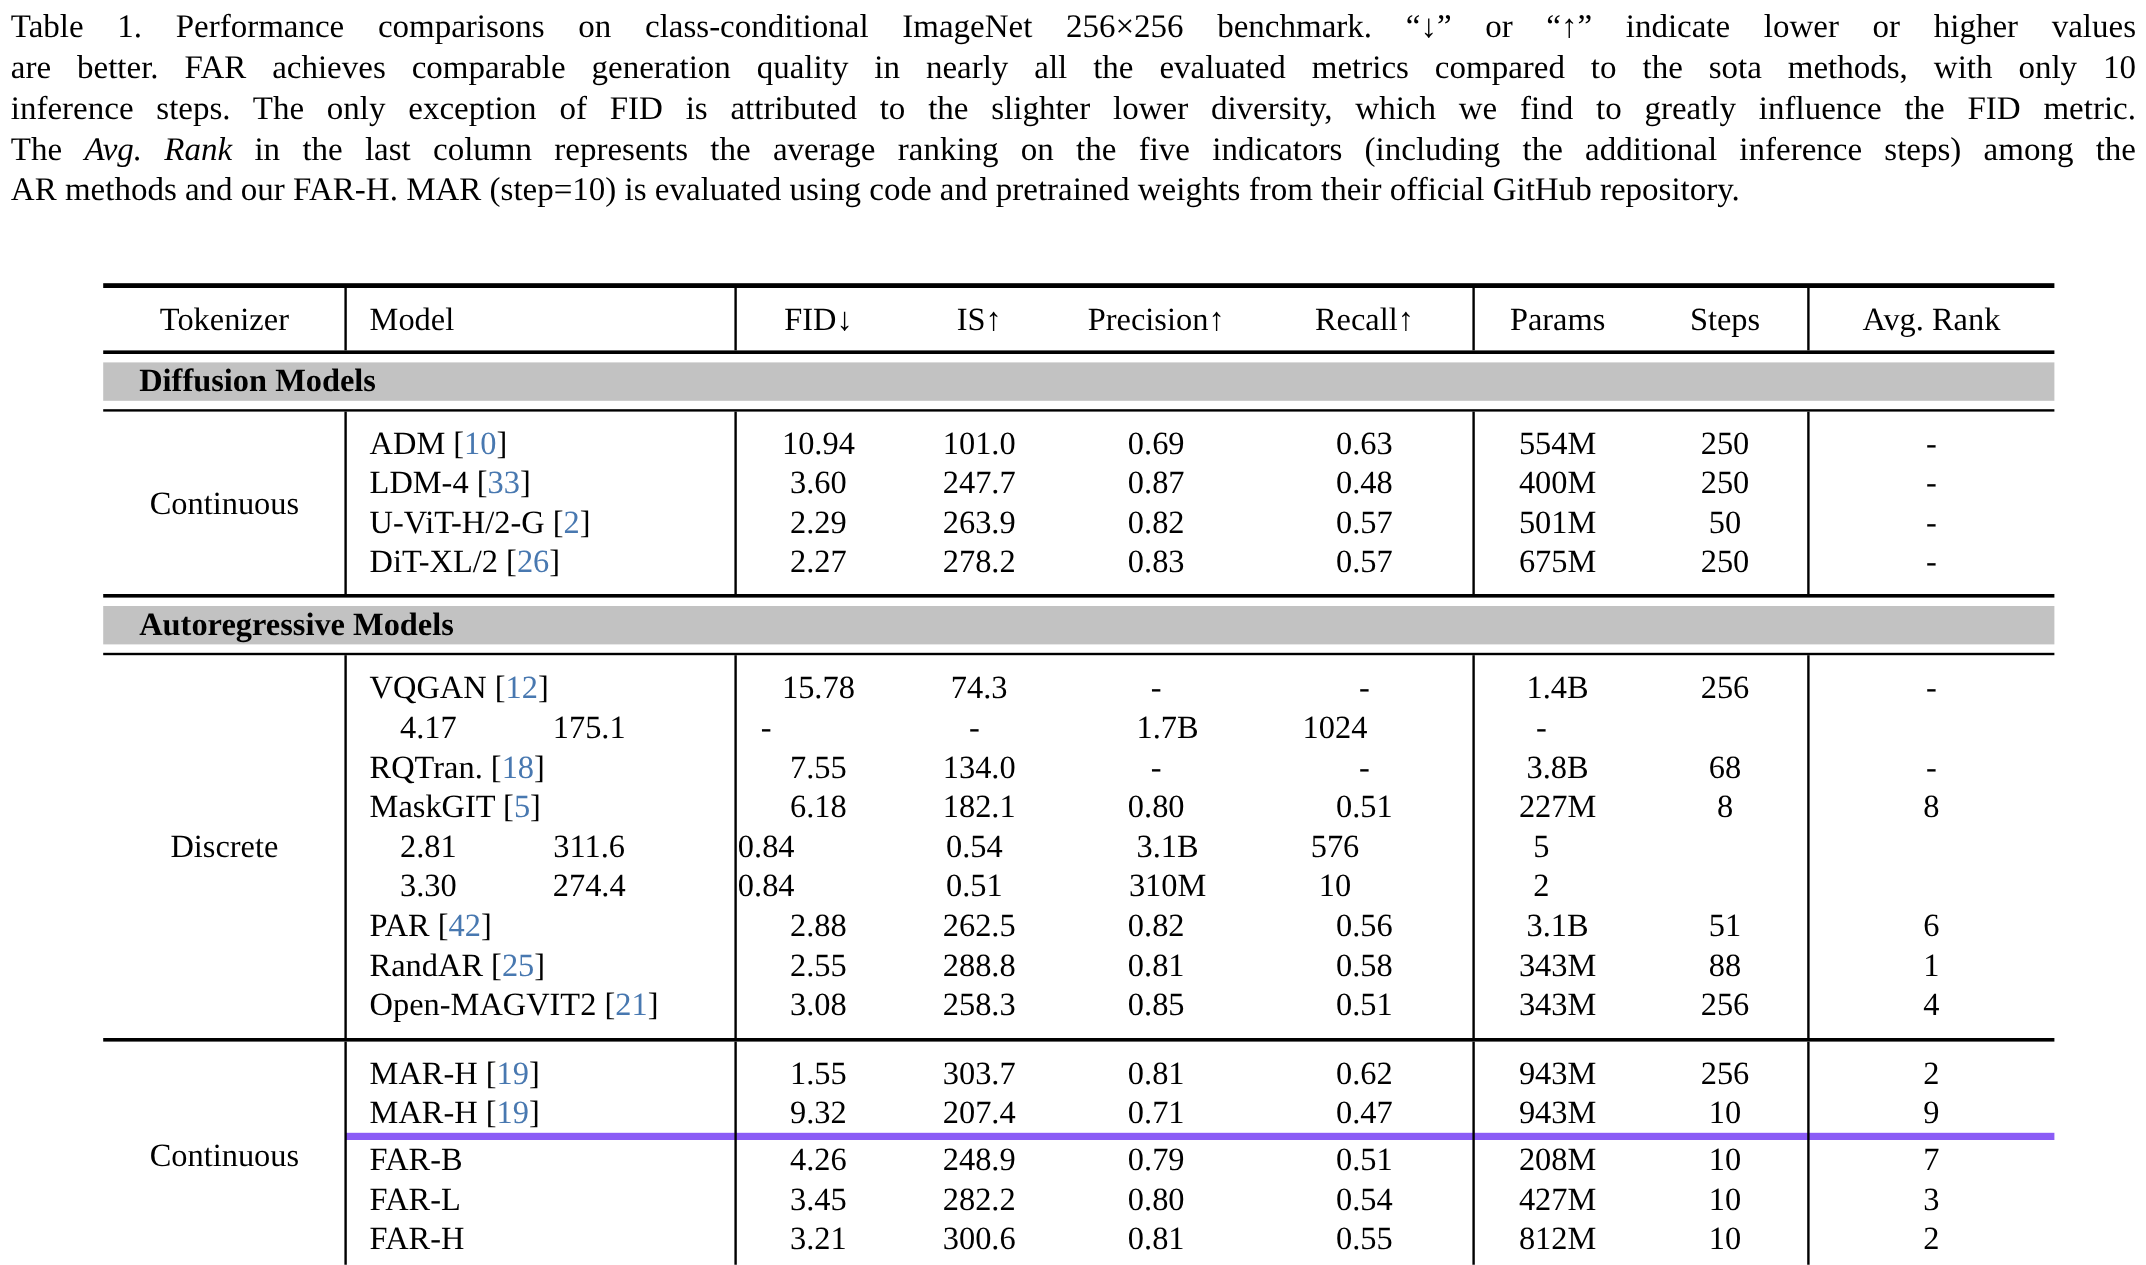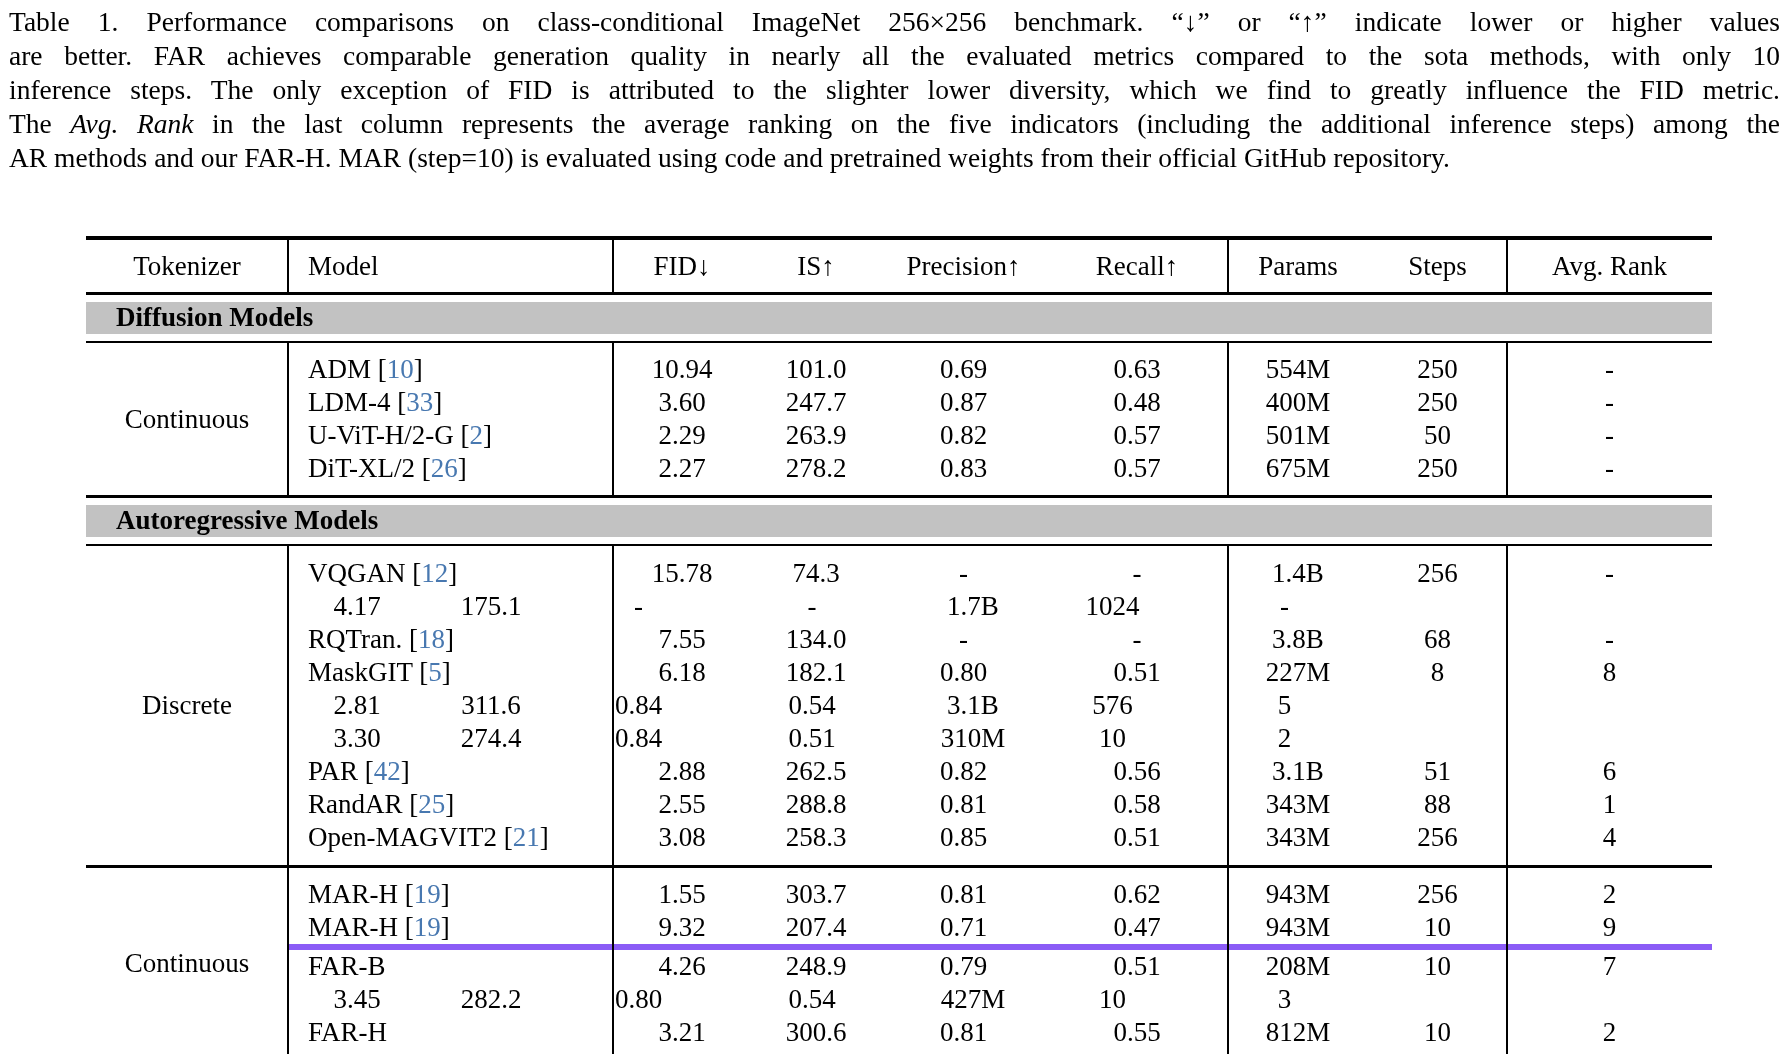--- a/index.html
+++ b/index.html
@@ -285,20 +285,21 @@
           <div class="cell fid">4.26</div>
           <div class="cell isc">248.9</div>
           <div class="cell prec">0.79</div>
           <div class="cell rec">0.51</div>
           <div class="cell par">208M</div>
           <div class="cell st">10</div>
           <div class="cell rank">7</div>
         </div>
 
         <div class="row">
+          <div class="model"><span class="b">FAR-L</span><span class="ref"></span><span></span></div>
           <div class="cell fid">3.45</div>
           <div class="cell isc">282.2</div>
           <div class="cell prec">0.80</div>
           <div class="cell rec">0.54</div>
           <div class="cell par">427M</div>
           <div class="cell st">10</div>
           <div class="cell rank">3</div>
         </div>
 
         <div class="row">

